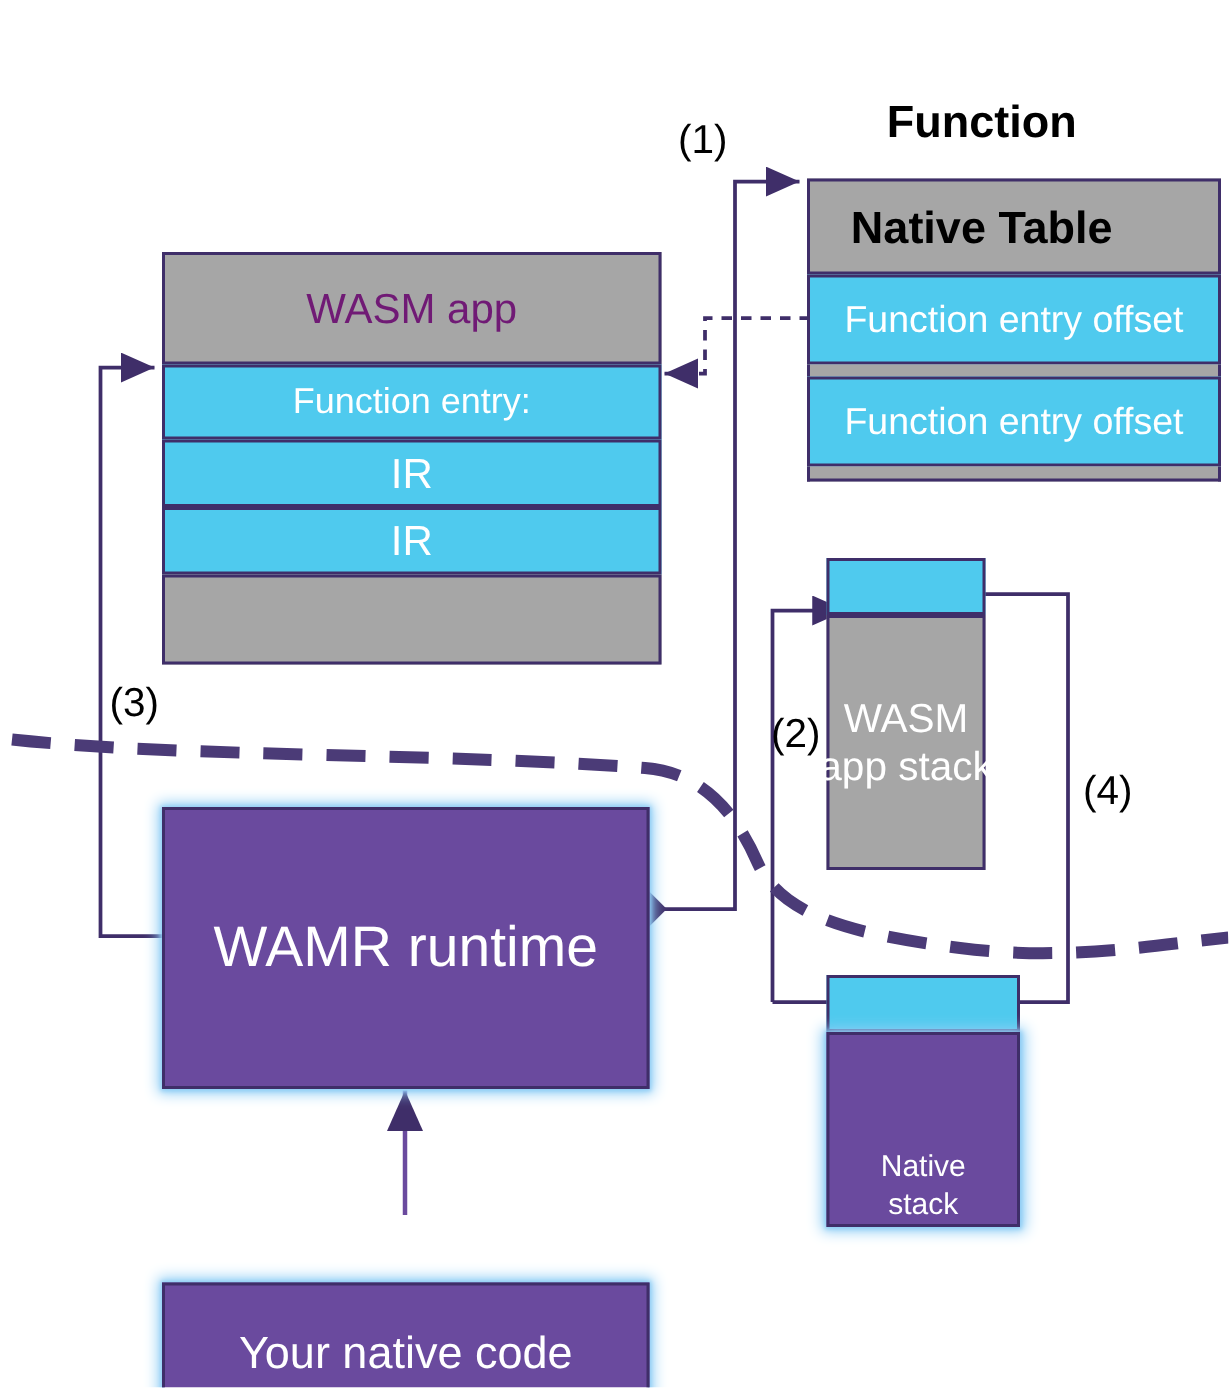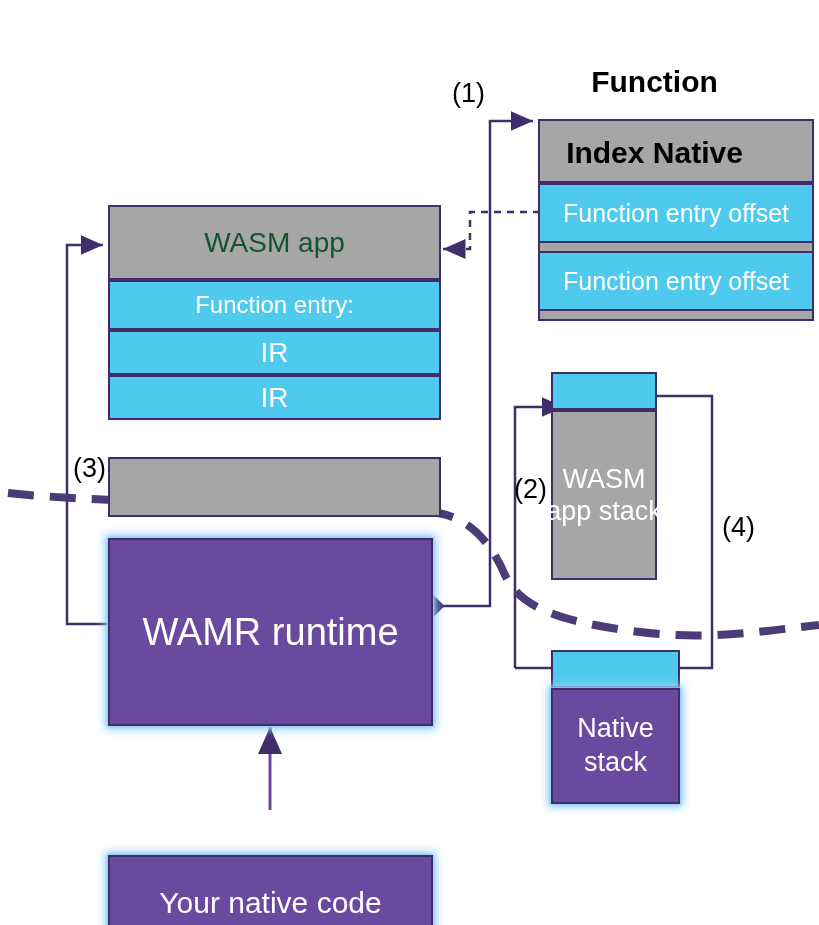--- a/index.html
+++ b/index.html
@@ -44,21 +44,21 @@
   .gray  { background: #a6a6a6; }
   .cyan  { background: #4fcaee; }
   .purple{ background: #6a4a9e; }
   .thin-sep {
     box-sizing: border-box;
     background: #a6a6a6;
     border-left: 2.5px solid #3f2e69;
     border-right: 2.5px solid #3f2e69;
     height: 8px;
   }
-  .txt-dark  { color: #14532d; margin-top: 37px; }
+  .txt-dark  { color: #701a75; }
   .txt-white { color: #ffffff; }
 
   .freetext {
     position: absolute;
     color: #000000;
     z-index: 6;
     white-space: pre;
     line-height: 1.15;
   }
   .title-text {
@@ -103,21 +103,21 @@
     <path d="M 628,396 l 0,0" stroke="#3f2e69" stroke-width="2.5" marker-start="url(#diamondM)"></path>
 
     <path d="M 270,810 L 270,727" fill="none" stroke="#6a4a9e" stroke-width="3" marker-end="url(#arrowR)"></path>
 
     <path d="M 8,493 C 120,505 300,502 430,512 C 470,515 492,545 505,575
              C 520,608 560,622 640,632 C 710,641 770,630 819,625" fill="none" stroke="#4b3b77" stroke-width="8" stroke-dasharray="26,16" stroke-linecap="butt"></path>
   </svg>
 
   <div class="freetext" style="left:538px; top:28px; width:233px;font-weight:bold;">
     <div class="title-text">Function</div>
-    <div class="title-text">Index Native</div>
+    <div class="title-text">Native Table</div>
   </div>
 
   <div class="box" style="left:538px; top:119px; width:276px;">
     <div class="seg gray" style="height:64px;">
       <span></span>
     </div>
     <div class="seg cyan txt-white" style="height:60px; font-size:25px; line-height:1.12; padding:0 8px;">
       <span>Function entry offset</span>
     </div>
     <div class="thin-sep"></div>
@@ -152,21 +152,21 @@
     <div class="seg gray txt-white" style="height:170px; font-size:27px; line-height:1.2; white-space:pre;">
       <span>WASM
 app stack</span>
     </div>
   </div>
 
   <div class="box" style="left:551px; top:650px; width:129px;">
     <div class="seg cyan" style="height:38px;">
       <span></span>
     </div>
-    <div class="seg purple txt-white glow" style="height:116px; font-size:27px; line-height:1.25; white-space:pre;">
+    <div class="seg purple txt-white glow" style="height:130px; font-size:20px; line-height:1.25; white-space:pre;align-items:flex-end;">
       <span>Native
 stack</span>
     </div>
   </div>
 
   <div class="box seg purple txt-white glow" style="left:108px; top:538px; width:325px; height:188px; font-size:38px;">
     <span>WAMR runtime</span>
   </div>
 
   <div class="box seg purple txt-white glow" style="left:108px; top:812px; width:325px; height:95px; font-size:30px;margin-top:43px;">

